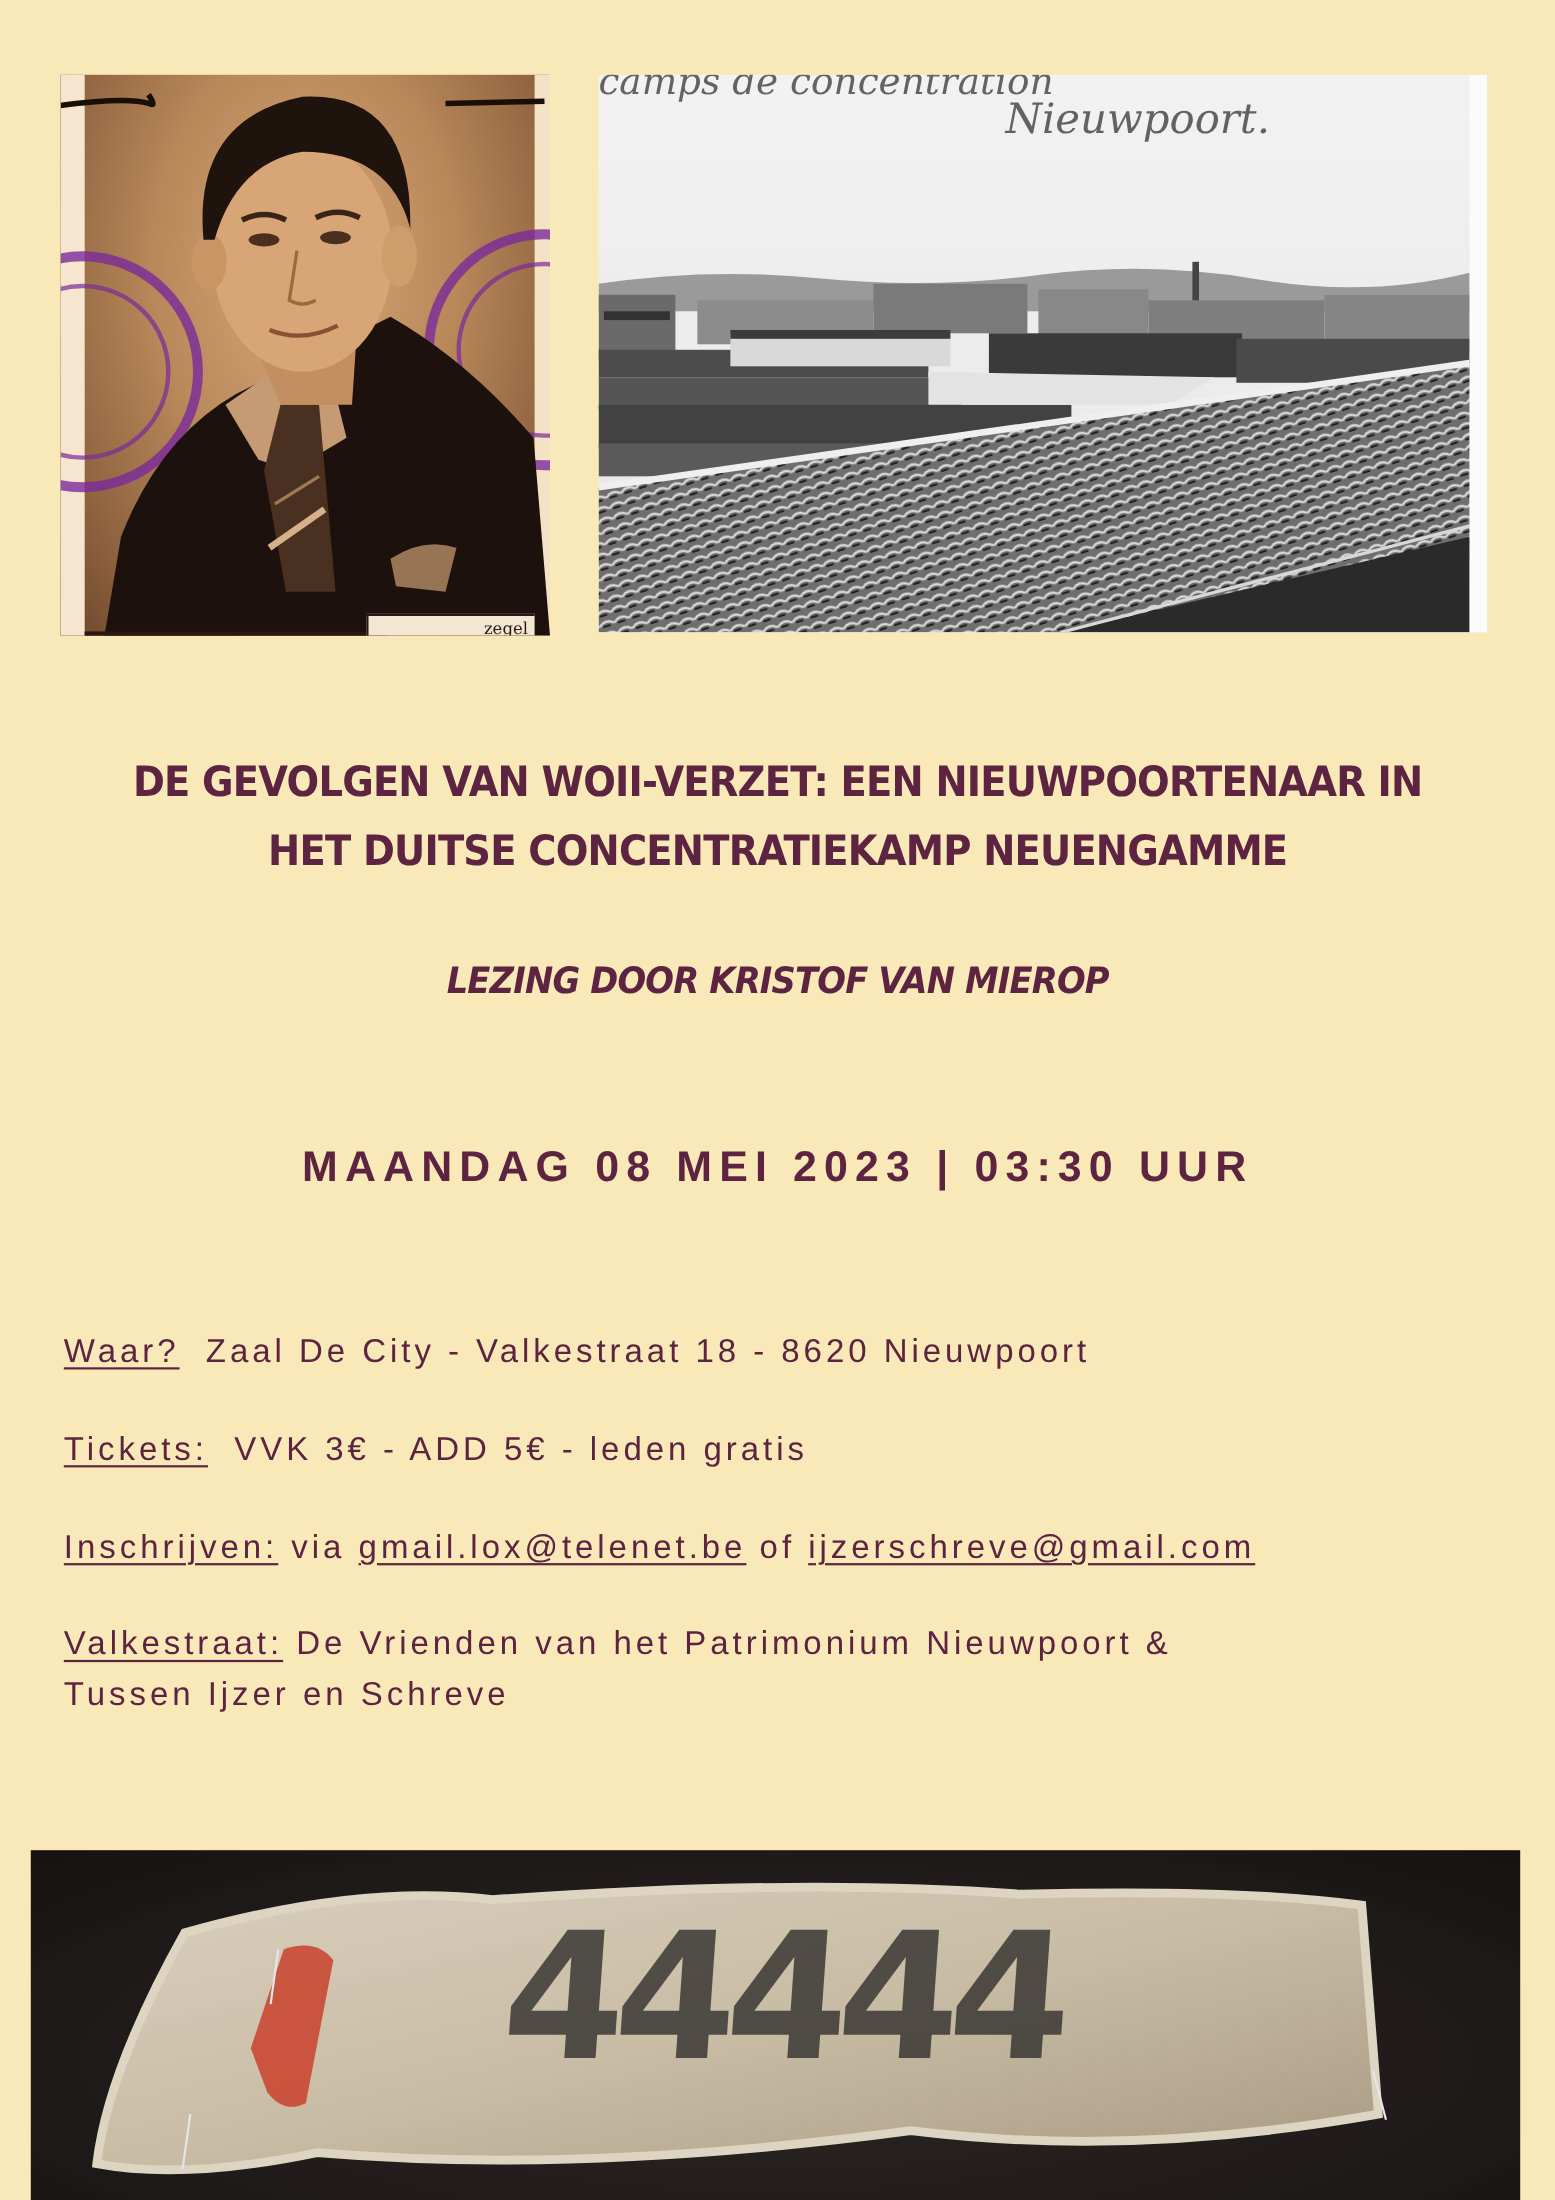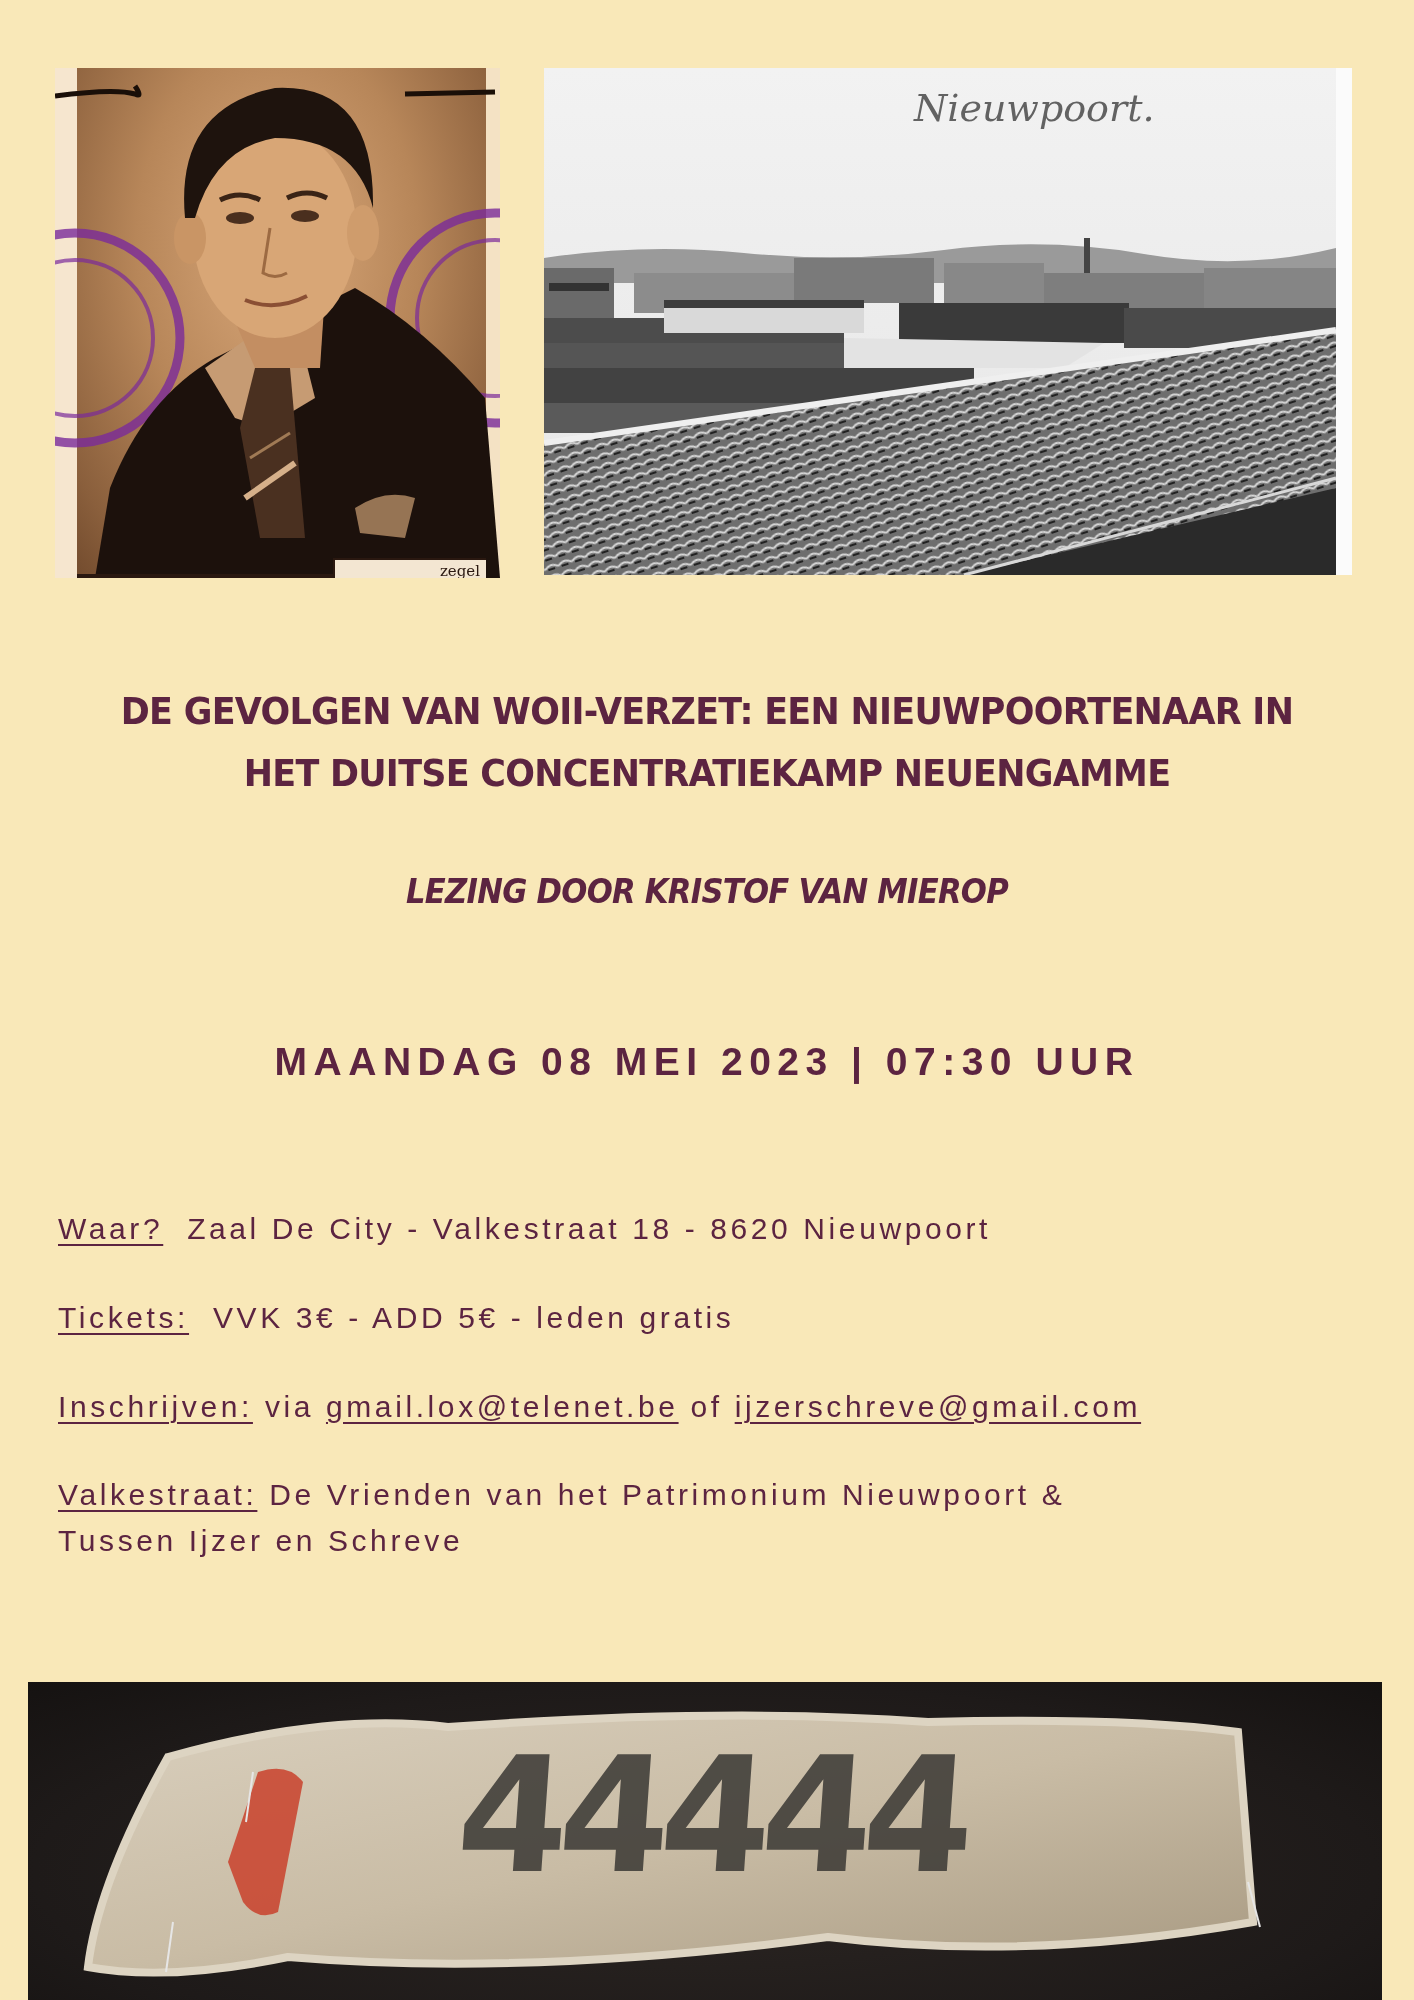--- a/index.html
+++ b/index.html
@@ -160,32 +160,33 @@
     <rect x="0" y="335" width="380" height="30" fill="#5a5a5a"></rect>
 
     <path d="M300 270 L560 275 L520 300 L300 300 Z" fill="#e3e3e3"></path>
 
     <path d="M0 375 L792 262 L792 440 L420 507 L0 507 Z" fill="url(#tiles)"></path>
     <path d="M0 375 L792 262" stroke="#efefef" stroke-width="6"></path>
 
     <path d="M420 507 L792 420 L792 507 Z" fill="#2a2a2a"></path>
     <path d="M420 507 L792 410" stroke="#d8d8d8" stroke-width="3"></path>
   </svg>
+  <div class="handwriting" style="left:0;top:-14px;font-size:34px;">camps de concentration</div>
   <div class="handwriting" style="left:370px;top:18px;font-size:38px;">Nieuwpoort.</div>
   <div class="edge-r"></div>
 </div>
 
 <div id="title" class="abs">
   <div>DE GEVOLGEN VAN WOII-VERZET: EEN NIEUWPOORTENAAR IN</div>
   <div>HET DUITSE CONCENTRATIEKAMP NEUENGAMME</div>
 </div>
 
 <div id="subtitle" class="abs">LEZING DOOR KRISTOF VAN MIEROP</div>
 
-<div id="datetime" class="abs">MAANDAG 08 MEI 2023 | 07:30 UUR</div>
+<div id="datetime" class="abs">MAANDAG 08 MEI 2023 | 03:30 UUR</div>
 
 <div id="info-waar" class="abs info">
   <span class="lbl">Waar?</span>&nbsp;
   <span>Zaal De City - Valkestraat 18 - 8620 Nieuwpoort</span>
 </div>
 
 <div id="info-tickets" class="abs info">
   <span class="lbl">Tickets:</span>&nbsp;
   <span>VVK 3€ - ADD 5€ - leden gratis</span>
 </div>

